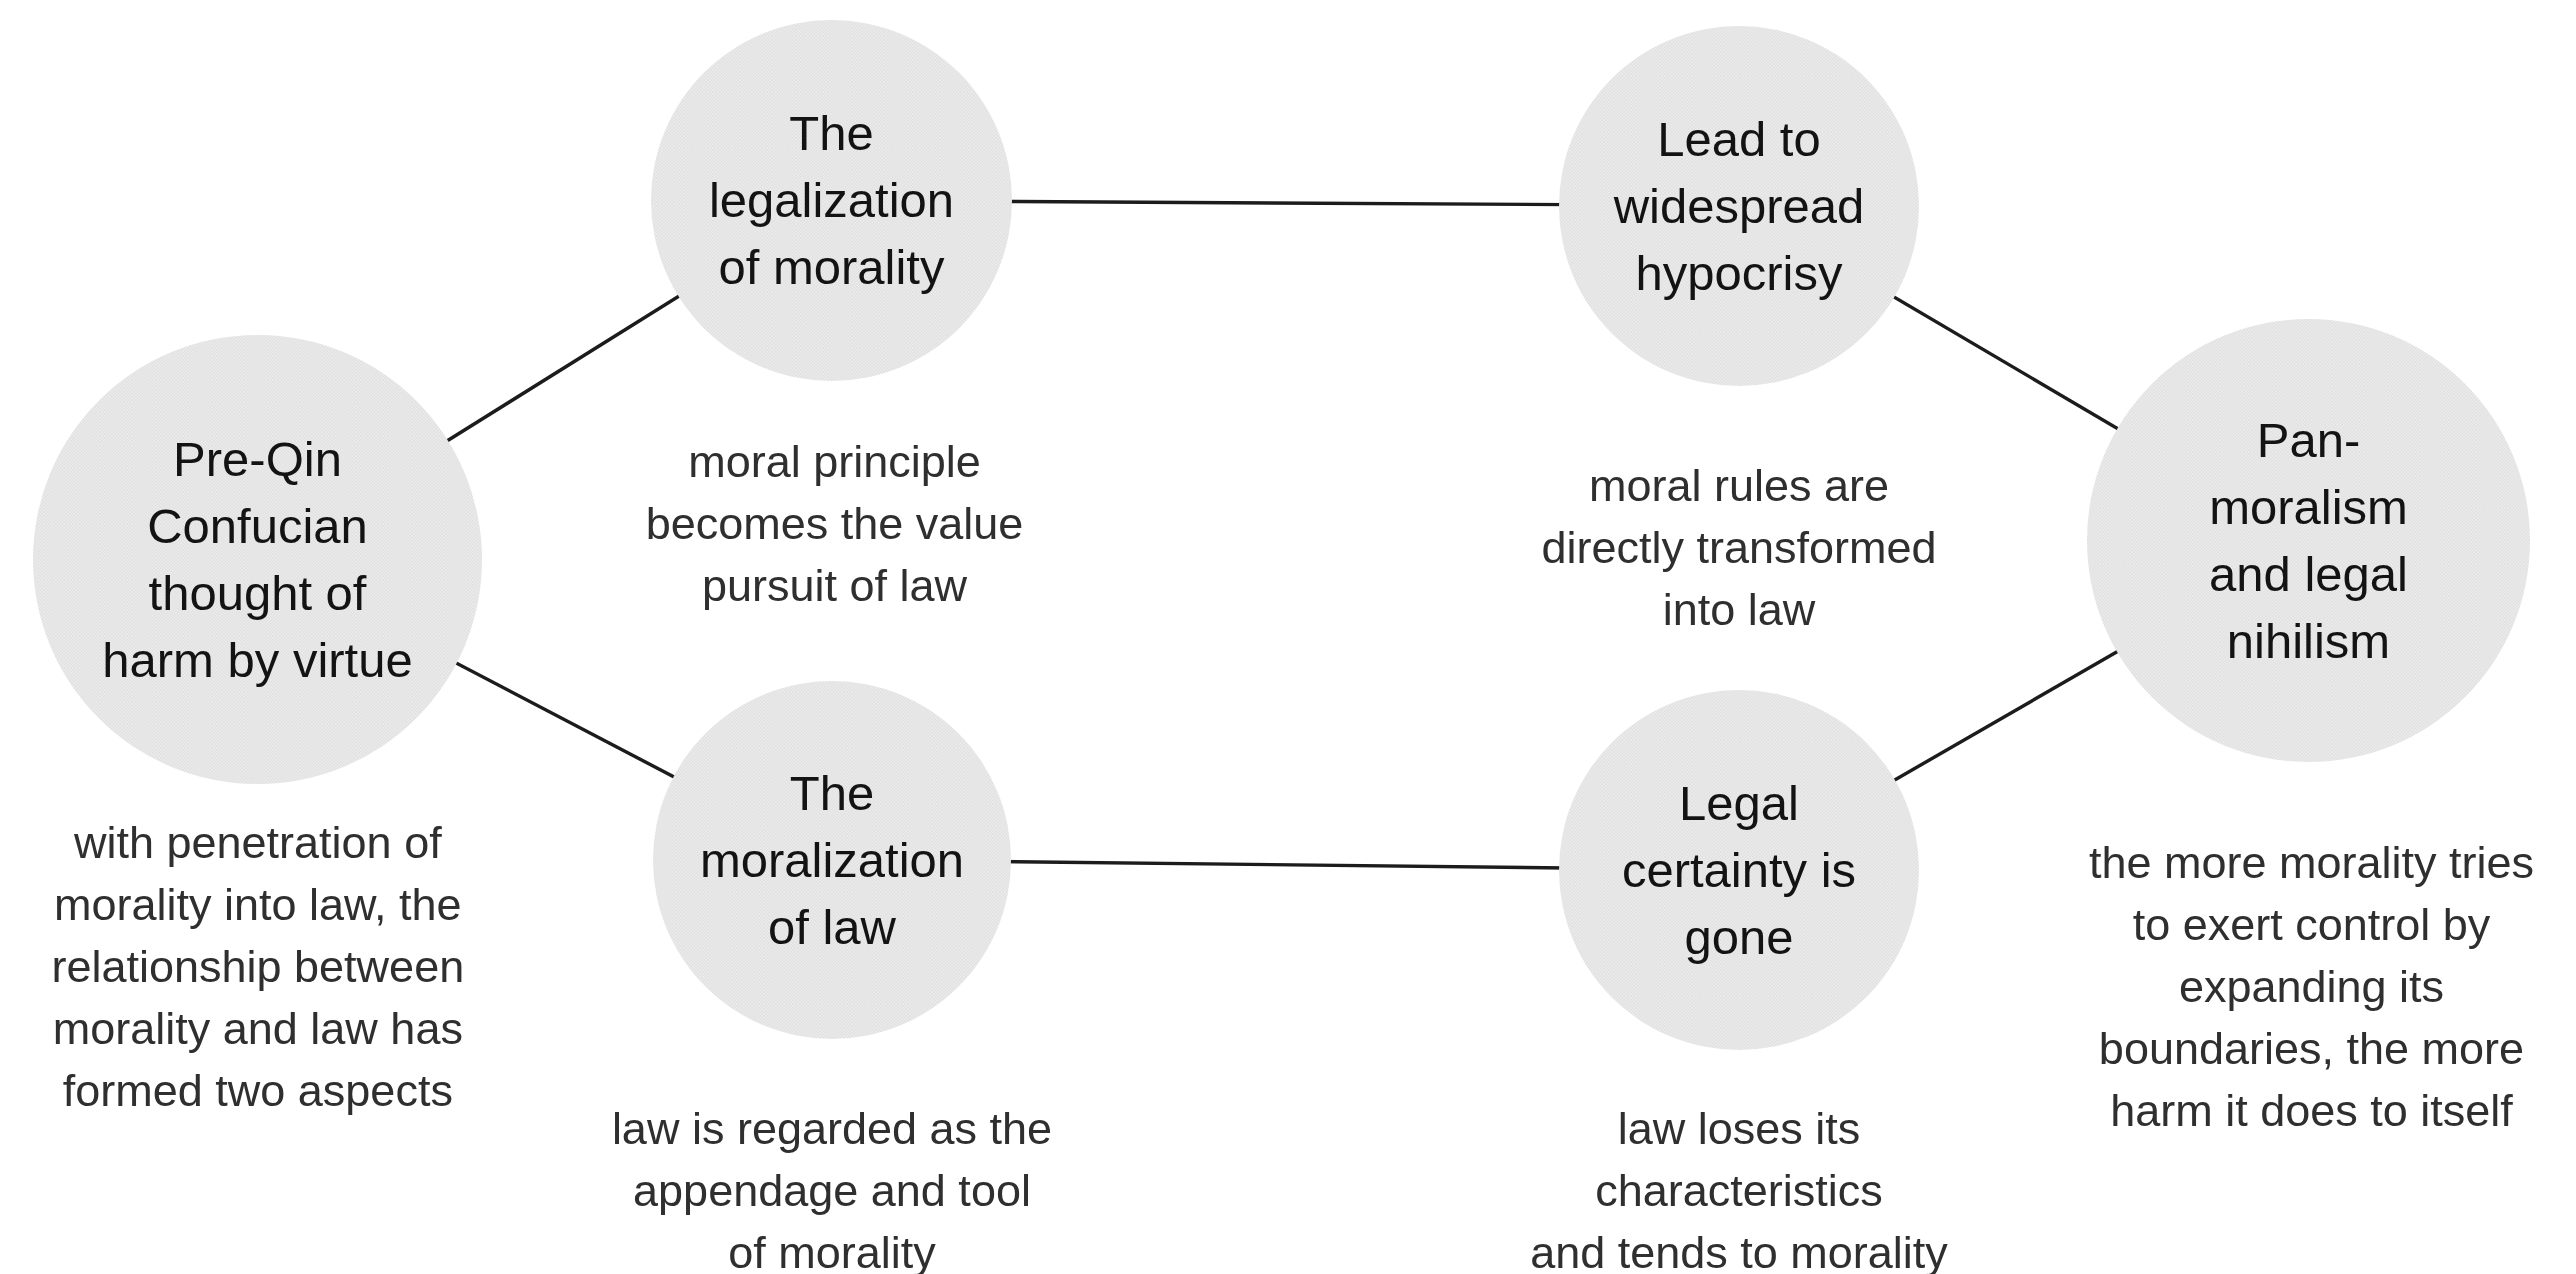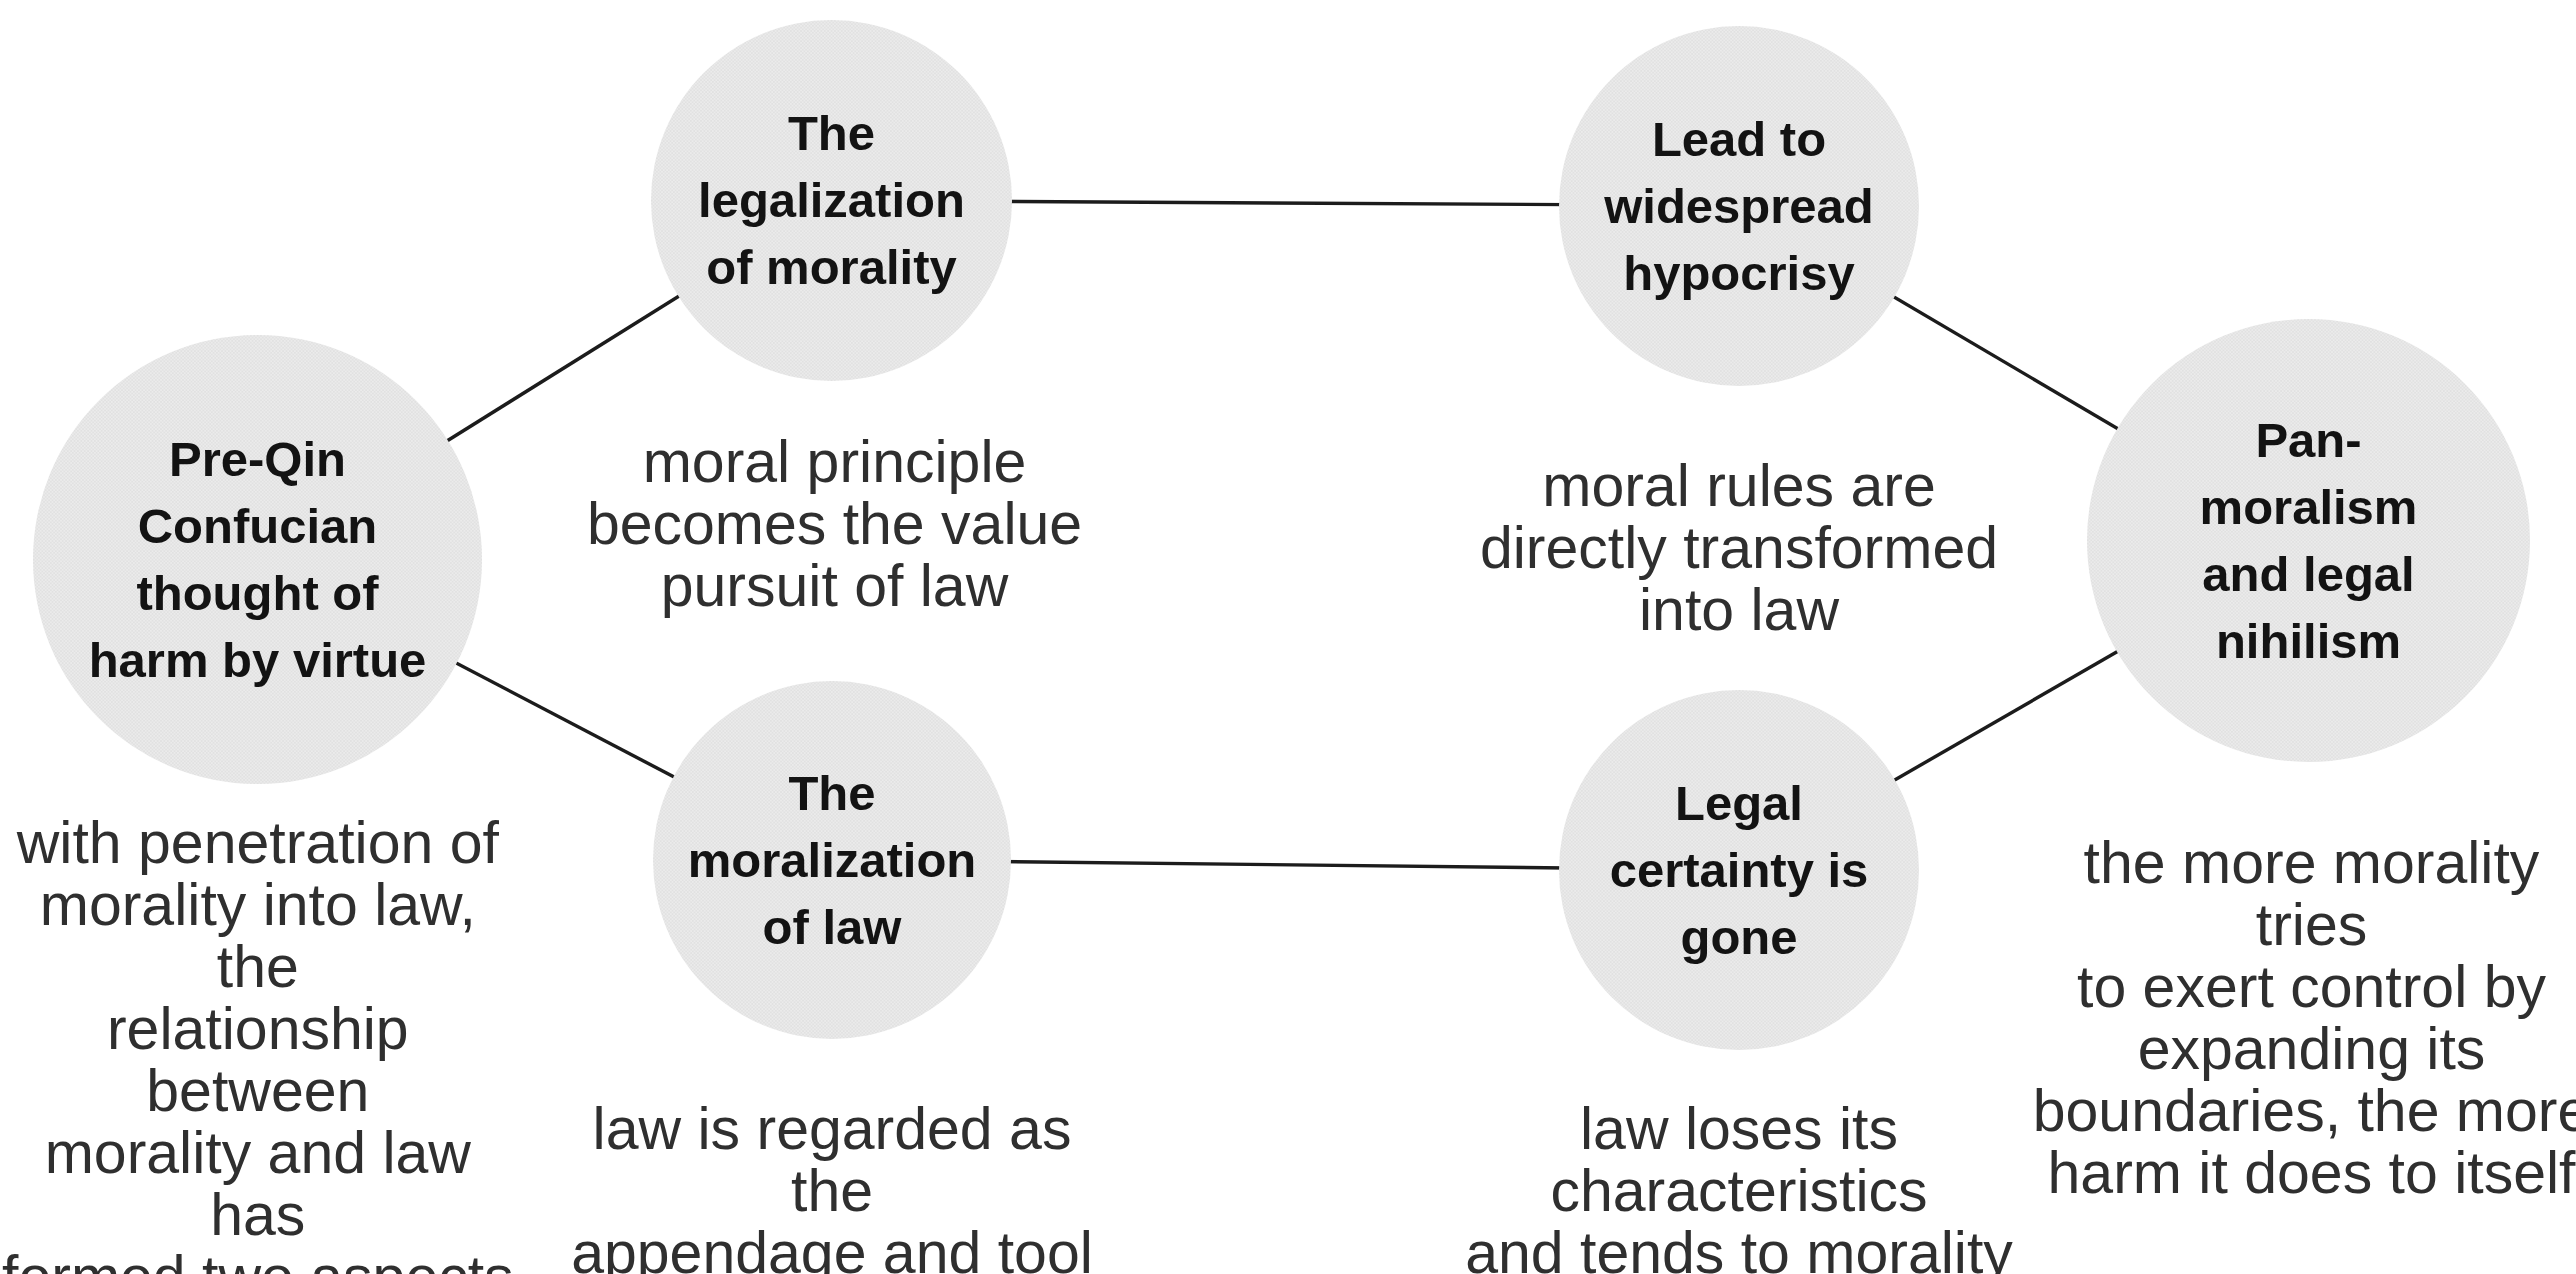--- a/index.html
+++ b/index.html
@@ -24,30 +24,30 @@
     position: absolute;
     border-radius: 50%;
     background-color: #e6e6e6;
     background-image: repeating-conic-gradient(#ebebeb 0% 25%, #e1e1e1 0% 50%);
     background-size: 3.4px 3.4px;
     display: flex;
     align-items: center;
     justify-content: center;
   }
   .node-label {
-    font-weight: bold;
+    font-weight: normal;
     font-size: 49px;
     line-height: 67px;
     color: #131313;
     text-align: center;
     white-space: pre-line;
   }
   .caption {
     position: absolute;
-    font-size: 59px;
+    font-size: 45px;
     line-height: 62px;
     color: #2f2f2f;
     text-align: center;
     white-space: pre-line;
   }
 </style>
 </head>
 <body>
 
 <div class="canvas">

